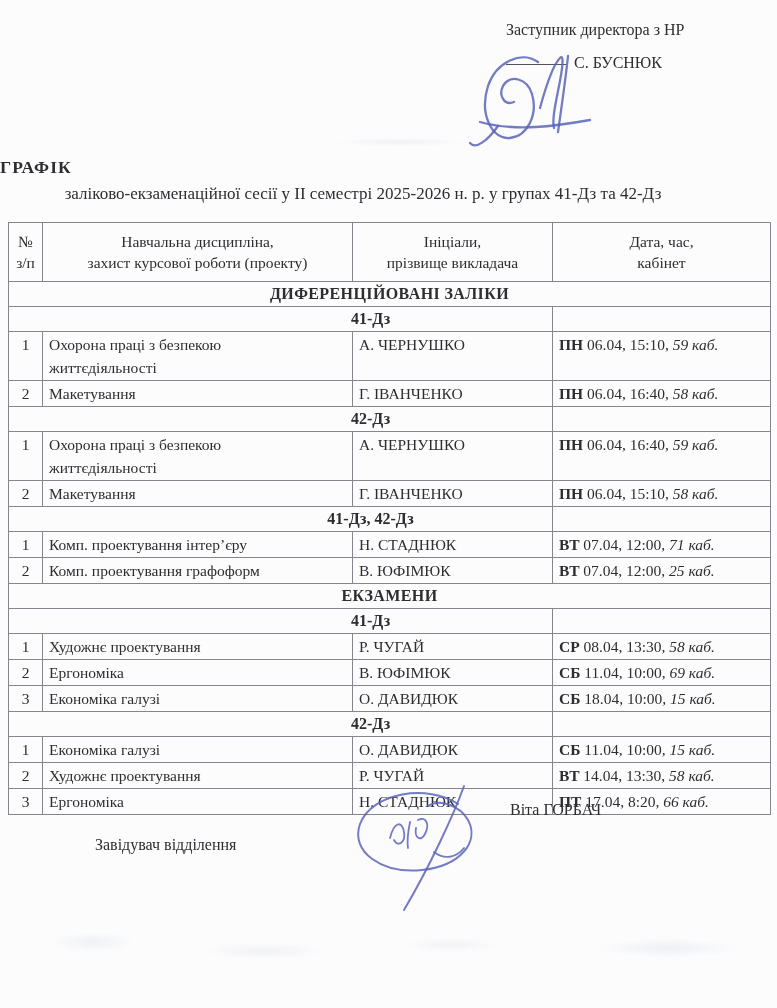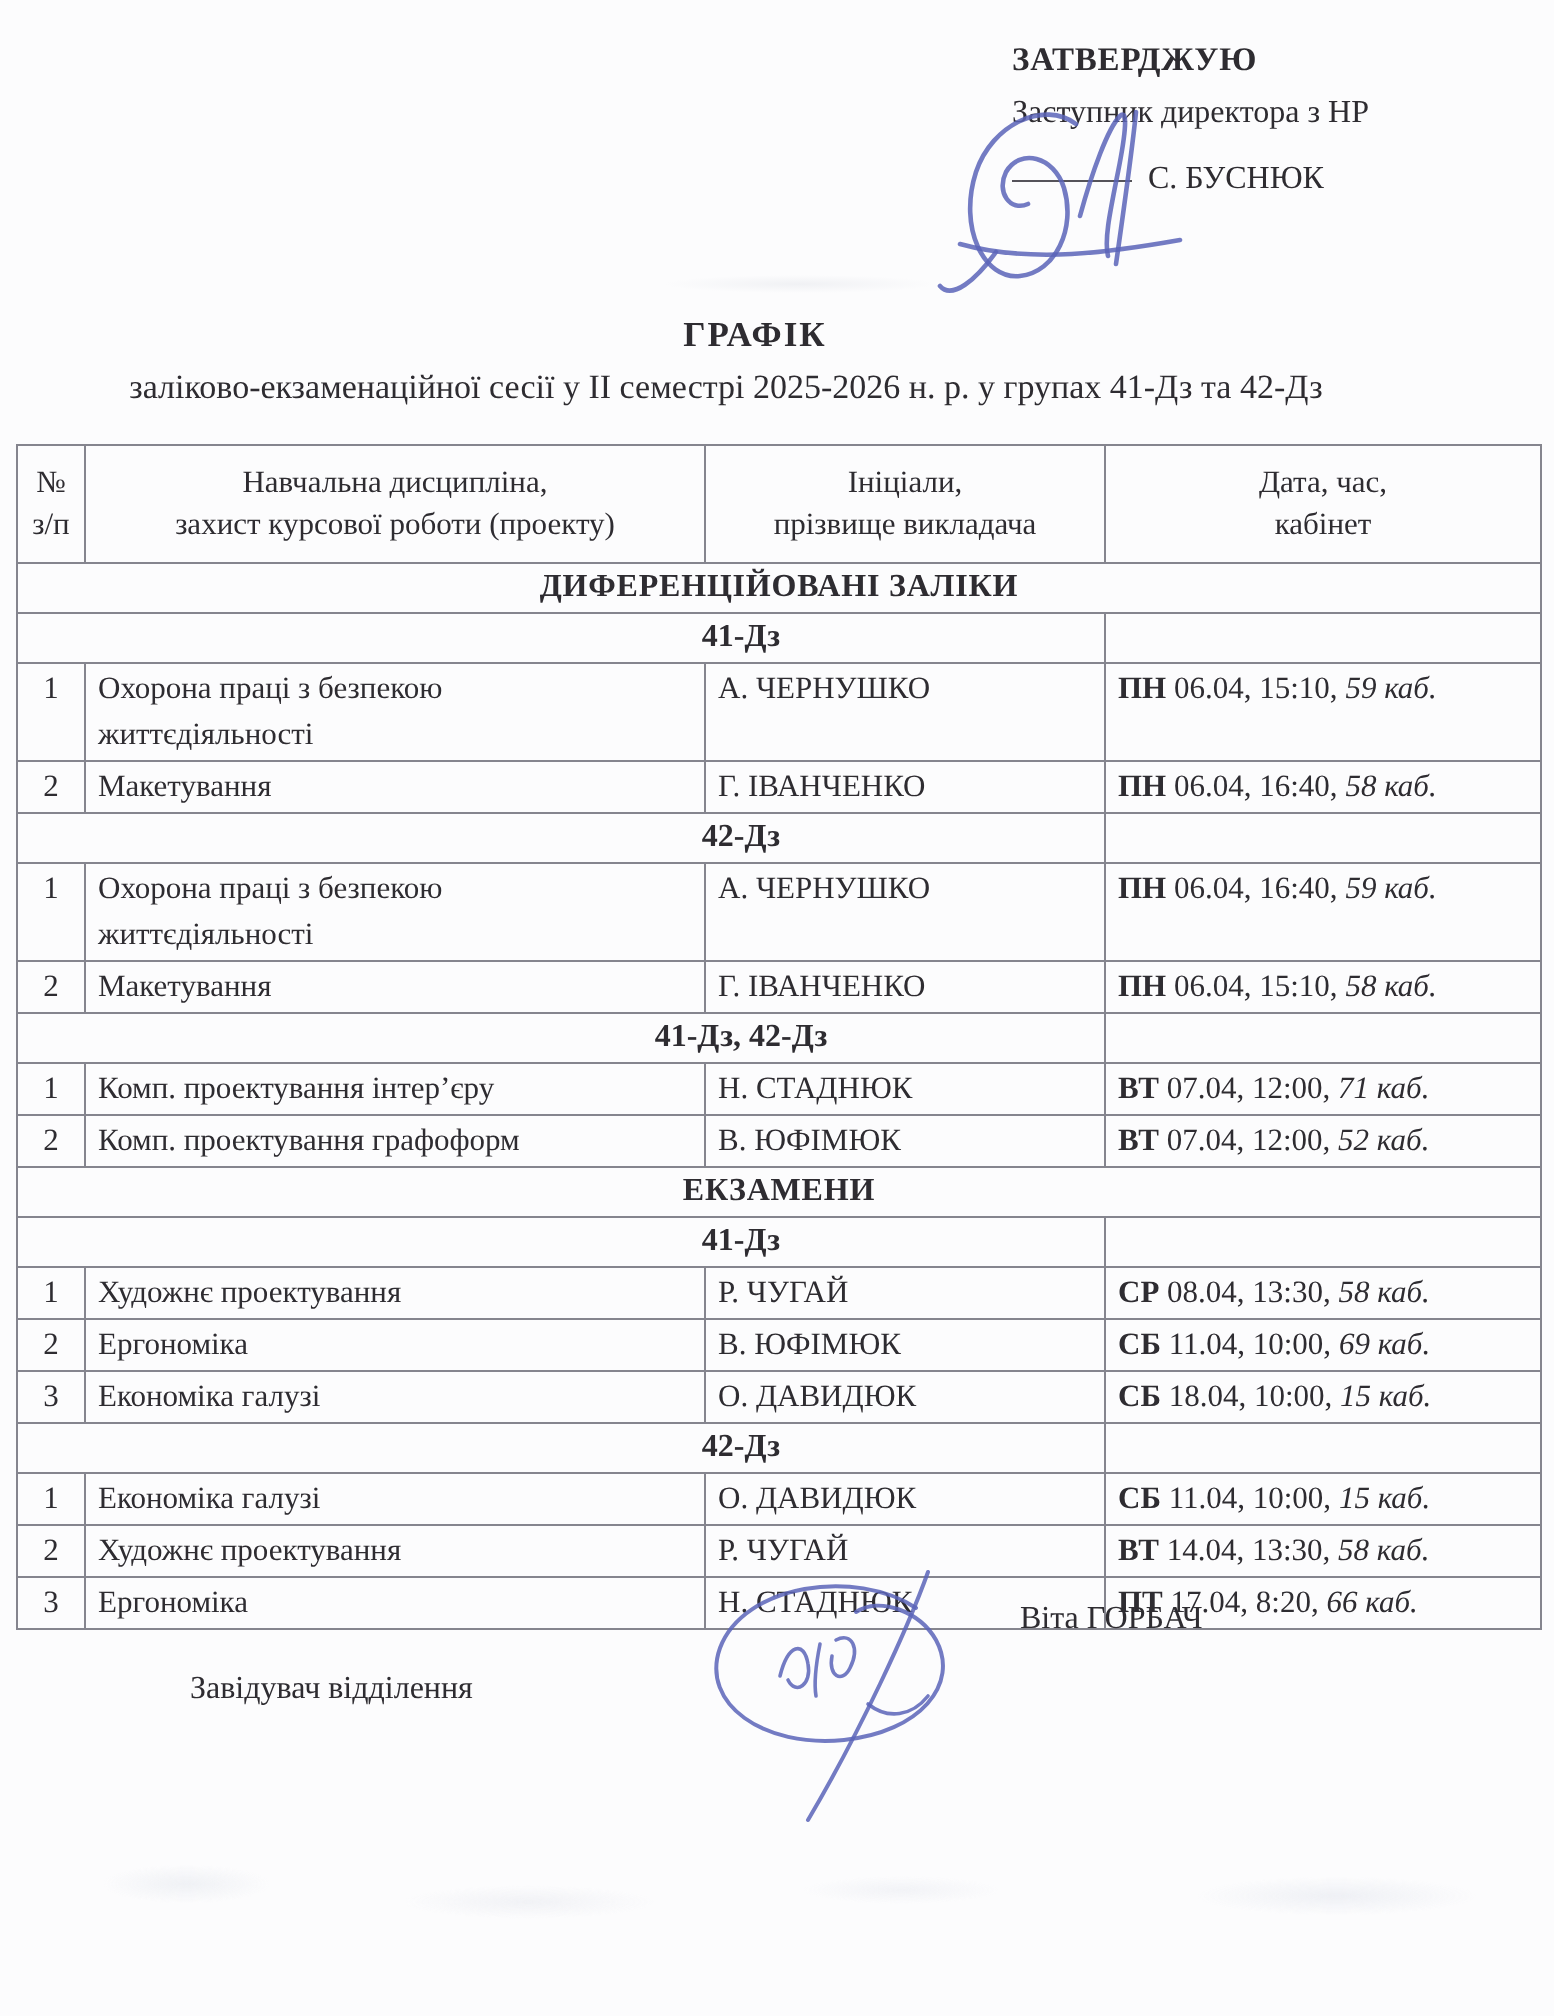--- a/index.html
+++ b/index.html
@@ -29,21 +29,21 @@
   
   .approval{position:absolute;left:506px;top:16px;width:265px;font-size:16px;line-height:27px;}
   .approval .t1{font-weight:bold;font-size:16.5px;letter-spacing:.4px;}
   .approval .t3{margin-top:6px;}
   .sig-line{display:inline-block;width:60px;border-bottom:1px solid #55535a;margin-right:8px;transform:translateY(-3px);}
   .sig-top{position:absolute;left:452px;top:42px;width:150px;height:125px;pointer-events:none;}
   .sig-bottom{position:absolute;left:338px;top:780px;width:160px;height:135px;pointer-events:none;}
   .sig-stroke{fill:none;stroke:#5a64b8;stroke-width:2.3;stroke-linecap:round;opacity:.85;}
 
   
-  .doc-title{position:absolute;left:0;top:157px;width:755px;text-align:center;font-weight:bold;font-size:17.5px;letter-spacing:1px;}
+  .doc-title{position:absolute;left:0;top:157px;width:755px;text-align:left;font-weight:bold;font-size:17.5px;letter-spacing:1px;}
   .doc-subtitle{position:absolute;left:0;top:184px;width:726px;text-align:center;font-size:17px;}
 
   
   table.sched{
     position:absolute;left:8px;top:222px;width:762px;
     border-collapse:collapse;table-layout:fixed;
   }
   table.sched col.c1{width:34px;}
   table.sched col.c2{width:310px;}
   table.sched col.c3{width:200px;}
@@ -72,21 +72,20 @@
   .footer-name{position:absolute;left:510px;top:801px;font-size:16px;}
 </style>
 </head>
 <body>
 
 <div class="page">
 
   <div class="smudge-top"></div>
 
   <div class="approval">
-    <div class="t1">ЗАТВЕРДЖУЮ</div>
     <div class="t2">Заступник директора з НР</div>
     <div class="t3">
       <span class="sig-line"></span><span>С. БУСНЮК</span>
     </div>
   </div>
 
   <svg class="sig-top" viewBox="0 0 150 125">
     <path class="sig-stroke" d="M86,20 C70,8 44,20 36,44 C27,72 40,98 58,96 C76,94 86,72 80,52 C75,36 58,32 51,44 C46,54 53,64 62,60"></path>
     <path class="sig-stroke" d="M46,84 C36,98 24,108 18,101"></path>
     <path class="sig-stroke" d="M88,66 C94,44 102,22 108,16 C112,12 111,24 107,44 C103,64 100,78 102,86"></path>
@@ -161,21 +160,21 @@
         <tr>
           <td class="num">1</td>
           <td class="disc"><span>Комп. проектування інтер’єру</span></td>
           <td>Н. СТАДНЮК</td>
           <td class="date"><span class="day">ВТ</span> 07.04, 12:00, <span class="room">71 каб.</span></td>
         </tr>
         <tr>
           <td class="num">2</td>
           <td class="disc"><span>Комп. проектування графоформ</span></td>
           <td>В. ЮФІМЮК</td>
-          <td class="date"><span class="day">ВТ</span> 07.04, 12:00, <span class="room">52 каб.</span></td>
+          <td class="date"><span class="day">ВТ</span> 07.04, 12:00, <span class="room">25 каб.</span></td>
         </tr>
         <tr class="cat">
           <td colspan="4">ЕКЗАМЕНИ</td>
         </tr>
         <tr class="grp">
           <td colspan="3">
             <span class="lbl">41-Дз</span>
           </td>
           <td></td>
         </tr>

